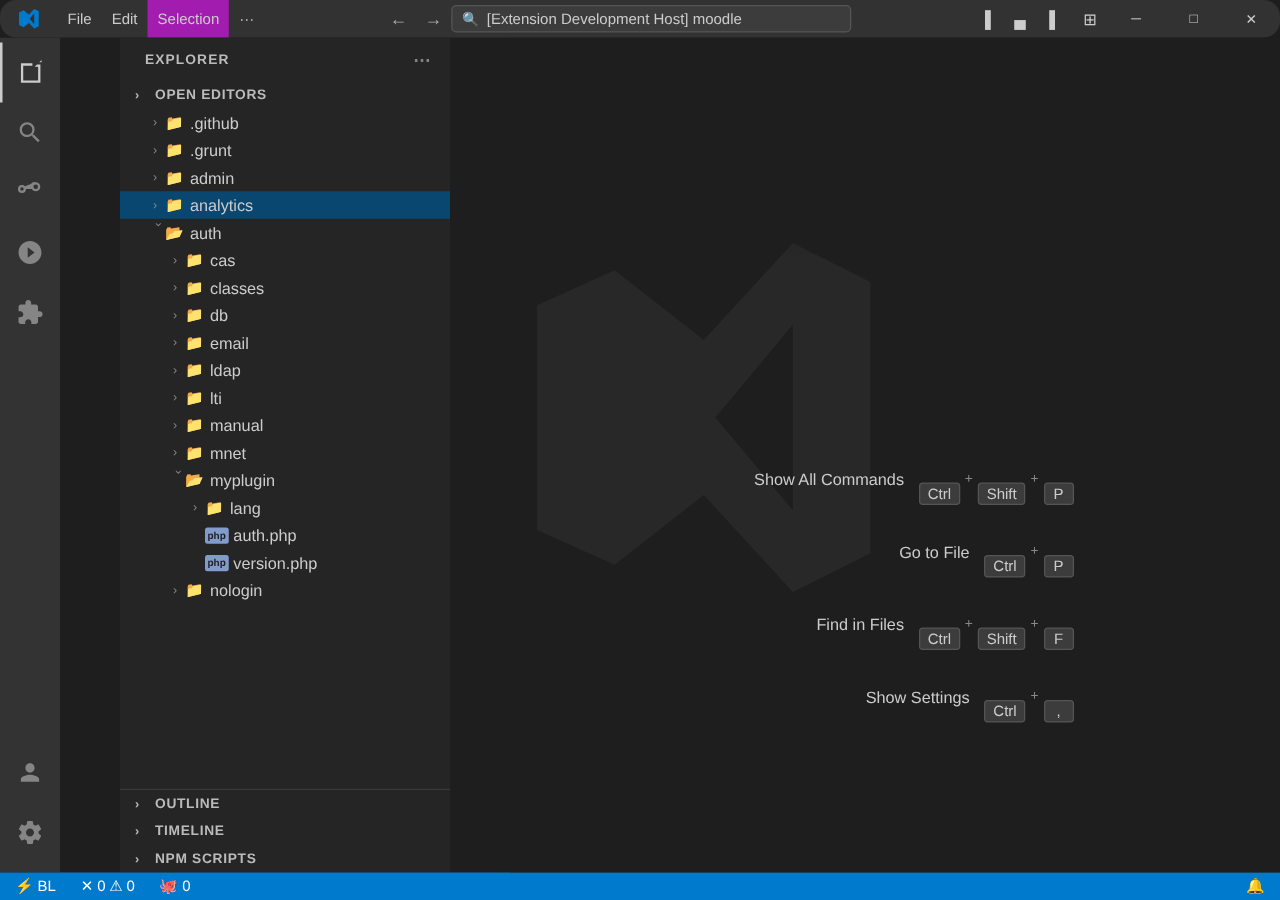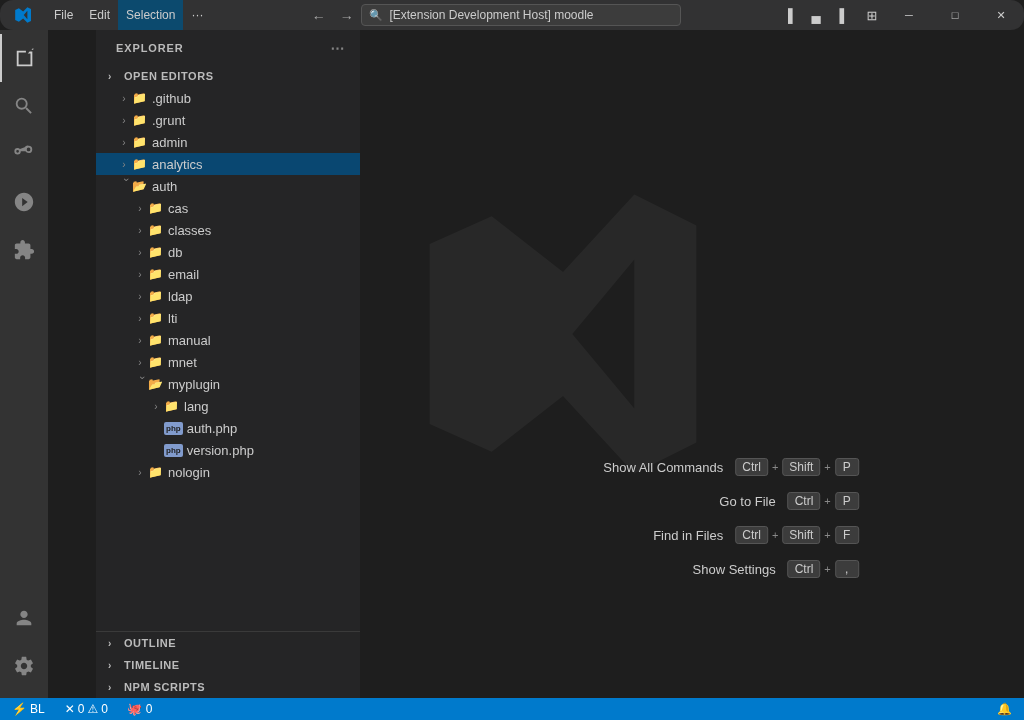--- a/index.html
+++ b/index.html
@@ -45,21 +45,21 @@
     .menu-item {
       height: 30px;
       padding: 0 8px;
       display: flex;
       align-items: center;
       font-size: 12px;
       color: #cccccc;
       cursor: pointer;
       white-space: nowrap;
     }
-    .menu-item.active { background: #0c4a6e; }
+    .menu-item.active { background: #a21caf; }
 
     #titlebar-center {
       flex: 1;
       display: flex;
       align-items: center;
       justify-content: center;
     }
     #search-bar {
       background: #3c3c3c;
       border: 1px solid #555;
@@ -343,20 +343,21 @@
     }
     .key {
       background: #3c3c3c;
       border: 1px solid #555;
       border-radius: 3px;
       padding: 1px 6px;
       font-size: 12px;
       color: #cccccc;
       min-width: 24px;
       text-align: center;
+      margin-top: 24px;
     }
     .key-plus {
       color: #888;
       font-size: 11px;
     }
 
     
     #statusbar {
       height: 22px;
       background: #007acc;

